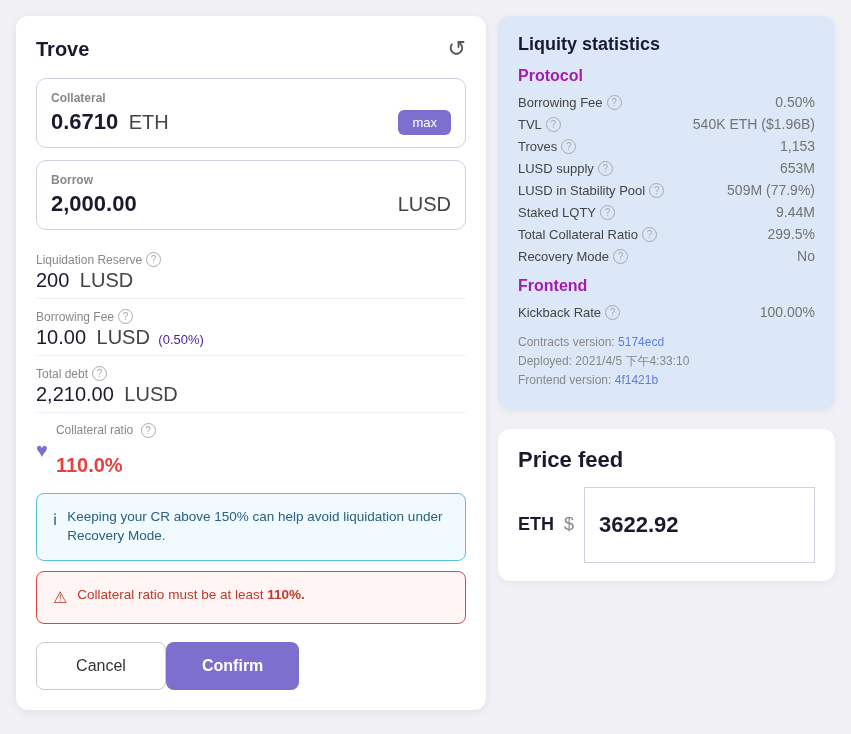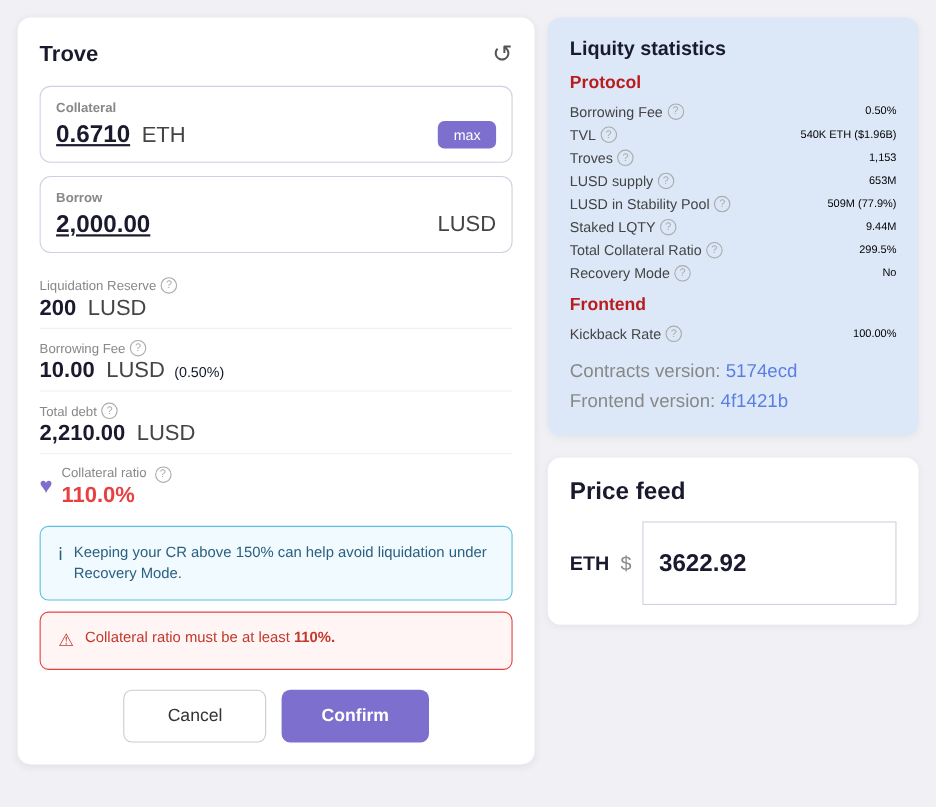--- a/index.html
+++ b/index.html
@@ -61,21 +61,20 @@
     }
     .input-row {
       display: flex;
       align-items: center;
       justify-content: space-between;
     }
     .input-value {
       font-size: 22px;
       font-weight: 600;
       color: #1a1a2e;
-      text-decoration: underline;
     }
     .unit {
       font-size: 20px;
       font-weight: 500;
       color: #444;
       margin-left: 6px;
     }
     .max-btn {
       background: #7c6fcd;
       color: #fff;
@@ -97,26 +96,26 @@
     .info-label {
       font-size: 12px;
       color: #888;
       display: flex;
       align-items: flex-end;
       gap: 4px;
       margin-bottom: 2px;
     }
     .info-value {
       font-size: 20px;
-      font-weight: 700;
+      font-weight: 400;
       color: #1a1a2e;
     }
     .info-sub {
       font-size: 13px;
-      color: #0f172a;
+      color: #4c1d95;
       margin-left: 4px;
       margin-top: 27px;
     }
     .collateral-ratio-row {
       display: flex;
       align-items: center;
       gap: 8px;
       padding: 10px 0 6px 0;
     }
     .heart-icon {
@@ -124,20 +123,21 @@
       font-size: 20px;
     }
     .cr-label {
       font-size: 12px;
       color: #888;
     }
     .cr-value {
       font-size: 20px;
       font-weight: 700;
       color: #e84040;
+      margin-top: 16px;
     }
     .question-mark {
       display: inline-flex;
       align-items: center;
       justify-content: center;
       width: 15px;
       height: 15px;
       border-radius: 50%;
       border: 1.5px solid #aaa;
       color: #aaa;
@@ -167,23 +167,22 @@
       margin-top: 10px;
     }
     .alert-icon {
       font-size: 16px;
       margin-top: 1px;
       flex-shrink: 0;
     }
     
     .button-row {
       display: flex;
-      gap: 14px;
       margin-top: 18px;
-      justify-content: center;
+      justify-content: flex-start;
     }
     .btn-cancel {
       border: 1.5px solid #ccc;
       background: #fff;
       color: #333;
       border-radius: 8px;
       padding: 14px 36px;
       font-size: 16px;
       font-weight: 500;
       cursor: pointer;
@@ -215,45 +214,45 @@
     }
     .stats-title {
       font-size: 18px;
       font-weight: 700;
       color: #1a1a2e;
       margin-bottom: 12px;
     }
     .stats-section-title {
       font-size: 16px;
       font-weight: 600;
-      color: #b91c1c;
+      color: #a21caf;
       margin-top: 8px;
       margin-bottom: 6px;
     }
     .stats-row {
       display: flex;
       justify-content: space-between;
       align-items: center;
       padding: 3px 0;
     }
     .stats-key {
       font-size: 13px;
       color: #444;
       display: flex;
       align-items: center;
       gap: 4px;
     }
     .stats-val {
-      font-size: 10px;
-      color: #000000;
+      font-size: 14px;
+      color: #737373;
       font-weight: 500;
     }
     .meta-info {
       margin-top: 10px;
-      font-size: 17px;
+      font-size: 12px;
       color: #888;
       line-height: 1.6;
     }
     .meta-link {
       color: #5b7fe0;
       text-decoration: none;
     }
     
     .price-panel {
       background: #fff;
@@ -459,20 +458,21 @@
         <span class="question-mark">?</span>
       </span>
       <span class="stats-val">100.00%</span>
     </div>
         </div>
 
       <div class="meta-info">
         <div>
           <span>Contracts version: </span><a class="meta-link">5174ecd</a>
         </div>
+        <div>Deployed: 2021/4/5 下午4:33:10</div>
         <div>
           <span>Frontend version: </span><a class="meta-link">4f1421b</a>
         </div>
       </div>
     </div>
 
     <div class="price-panel">
       <div class="price-title">Price feed</div>
       <div class="price-row">
         <span class="price-coin">ETH</span>

